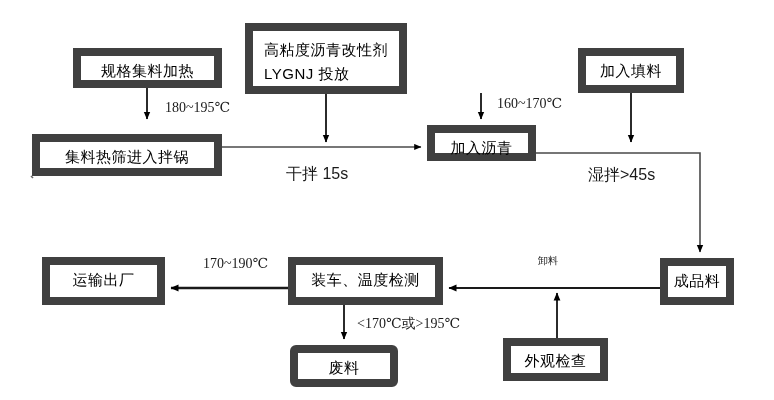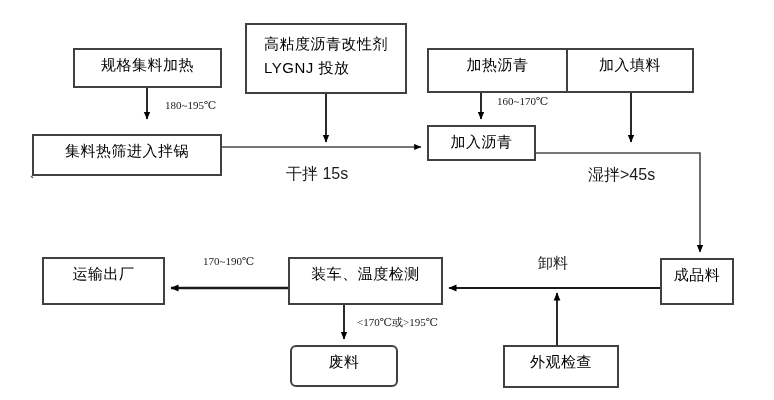--- a/index.html
+++ b/index.html
@@ -7,50 +7,50 @@
     width:774px;height:400px;
     background:#ffffff;
     font-family:"Liberation Sans","DejaVu Sans",sans-serif;
     overflow:hidden;
   }
   #canvas{position:relative;width:774px;height:400px;}
 
   .node{
     position:absolute;
     box-sizing:border-box;
-    border:2px solid #404040;
+    border:8px solid #404040;
     background:#ffffff;
     display:flex;
     justify-content:center;
     align-items:flex-start;
     padding-top:5px;
     z-index:3;
   }
   .node .ntext{
     font-size:15px;
     line-height:20px;
     color:#000000;
     text-align:right;
     white-space:pre-line;
     letter-spacing:.5px;
   }
   .node.two-line{padding-top:7px;}
   .node.two-line .ntext{text-align:left;line-height:24px;}
 
   .edge-label{
     position:absolute;
-    font-size:11px;
+    font-size:14px;
     color:#1a1a1a;
     white-space:nowrap;
     z-index:4;
     font-family:"Liberation Serif","DejaVu Serif",serif;
   }
   .edge-label.cn{
     font-family:"Liberation Sans","DejaVu Sans",sans-serif;
-    font-size:15px;
+    font-size:10px;
   }
   .edge-label.big{
     font-size:16px;
     font-family:"Liberation Sans","DejaVu Sans",sans-serif;
   }
 
   svg.wires{
     position:absolute;left:0;top:0;width:774px;height:400px;
     z-index:1;
     pointer-events:none;
@@ -116,45 +116,42 @@
     </g>
   </svg>
 
   <div class="node" style="left: 73px; top: 48px; width: 149px; height: 40px;">
     <span class="ntext">规格集料加热</span>
   </div>
   <div class="node two-line" style="left: 245px; top: 23px; width: 162px; height: 71px;">
     <span class="ntext">高粘度沥青改性剂
 LYGNJ 投放</span>
   </div>
-  <div class="node" style="left: 427px; top: 48px; width: 141px; height: 45px;">
-    <span class="ntext">加热沥青</span>
-  </div>
-  <div class="node" style="left: 566px; top: 48px; width: 128px; height: 45px;">
+  <div class="node" style="left: 578px; top: 48px; width: 106px; height: 45px;">
     <span class="ntext">加入填料</span>
   </div>
   <div class="node" style="left: 32px; top: 125px; width: 190px; height: 42px; margin-top: 9px;">
     <span class="ntext">集料热筛进入拌锅</span>
   </div>
   <div class="node" style="left: 427px; top: 125px; width: 109px; height: 36px;">
     <span class="ntext">加入沥青</span>
   </div>
   <div class="node" style="left: 288px; top: 257px; width: 155px; height: 48px;">
     <span class="ntext">装车、温度检测</span>
   </div>
   <div class="node" style="left: 42px; top: 257px; width: 123px; height: 48px;">
     <span class="ntext">运输出厂</span>
   </div>
   <div class="node" style="left: 660px; top: 258px; width: 74px; height: 47px;">
     <span class="ntext">成品料</span>
   </div>
   <div class="node" style="left: 290px; top: 345px; width: 108px; height: 42px; border-radius: 6px;">
     <span class="ntext">废料</span>
   </div>
-  <div class="node" style="left: 503px; top: 345px; width: 116px; height: 43px;">
+  <div class="node" style="left: 503px; top: 338px; width: 105px; height: 43px;">
     <span class="ntext">外观检查</span>
   </div>
 
   <div class="edge-label" style="left: 165px; top: 99px;">180~195℃</div>
   <div class="edge-label" style="left: 497px; top: 95px;">160~170℃</div>
   <div class="edge-label big" style="left: 286px; top: 164px;">干拌  15s</div>
   <div class="edge-label big" style="left: 588px; top: 165px;">湿拌&gt;45s</div>
   <div class="edge-label" style="left: 203px; top: 255px;">170~190℃</div>
   <div class="edge-label cn" style="left: 538px; top: 254px;">卸料</div>
   <div class="edge-label" style="left: 357px; top: 315px;">&lt;170℃或&gt;195℃</div>

